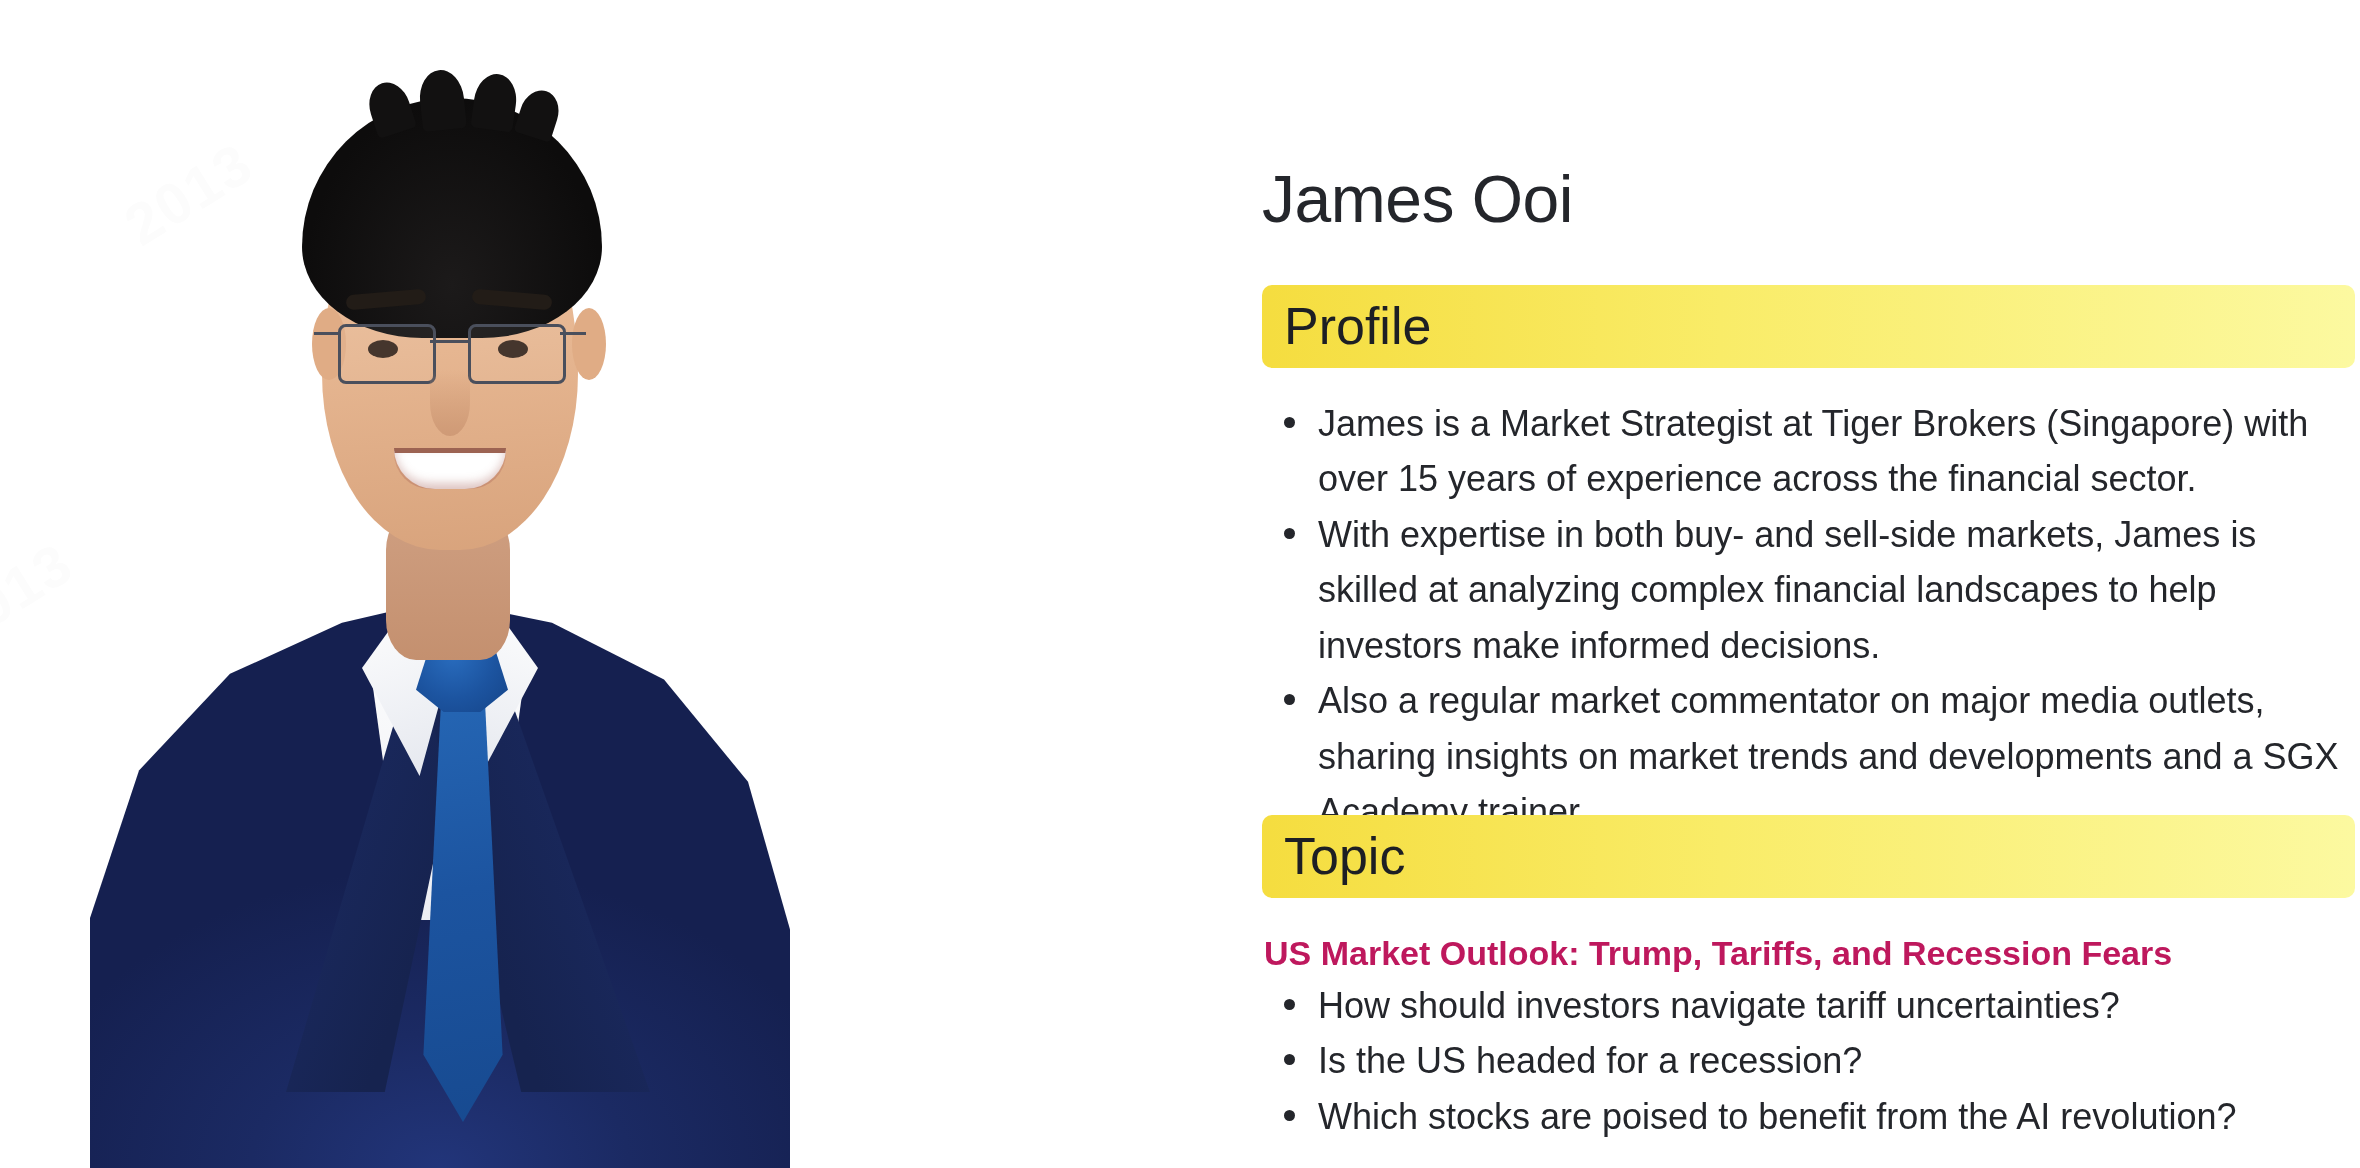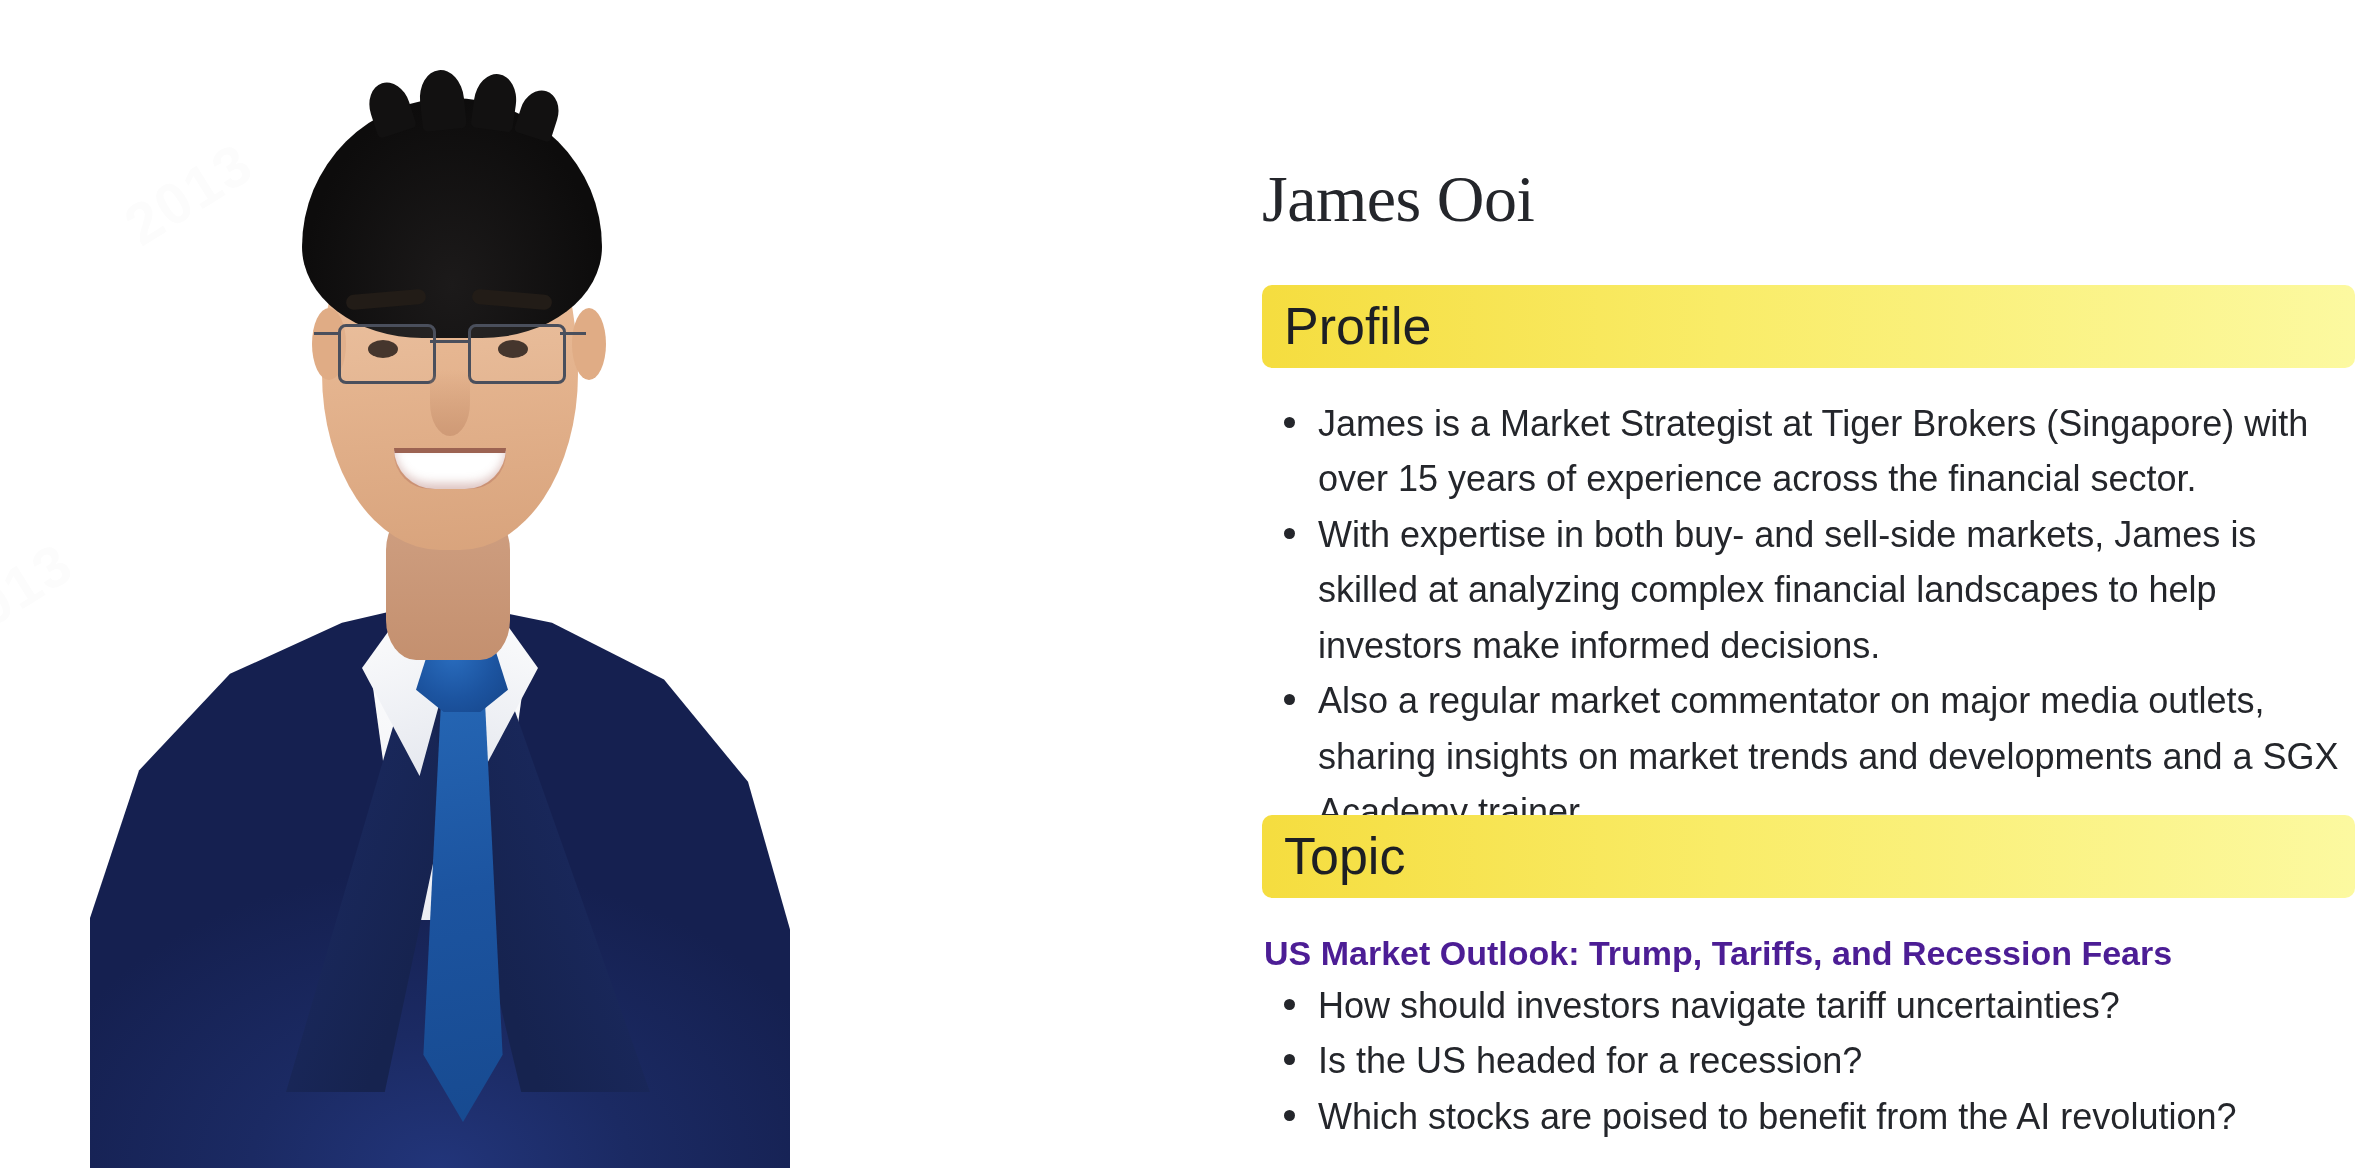--- a/index.html
+++ b/index.html
@@ -303,21 +303,20 @@
   .person-name {
     position: absolute;
     left: 0;
     top: 122px;
     font-size: 66px;
     font-weight: 400;
     letter-spacing: -0.5px;
     color: #24262b;
     line-height: 1;
     white-space: nowrap;
-    font-family: Liberation Serif, serif;
   }
 
   .section-bar {
     position: absolute;
     left: 0;
     width: 1093px;
     height: 83px;
     border-radius: 10px;
     background: linear-gradient(90deg, #f5dd3f 0%, #f9ec68 42%, #fcf9a0 100%);
   }
@@ -363,21 +362,21 @@
     background: #24262b;
     border-radius: 50%;
   }
 
   .topic-heading {
     position: absolute;
     left: 2px;
     top: 930px;
     font-size: 34px;
     font-weight: 700;
-    color: #4c1d95;
+    color: #be185d;
     line-height: 1.4;
     white-space: nowrap;
   }
 </style>
 </head>
 <body>
 
 <div class="page">
 
   <div class="watermark">

